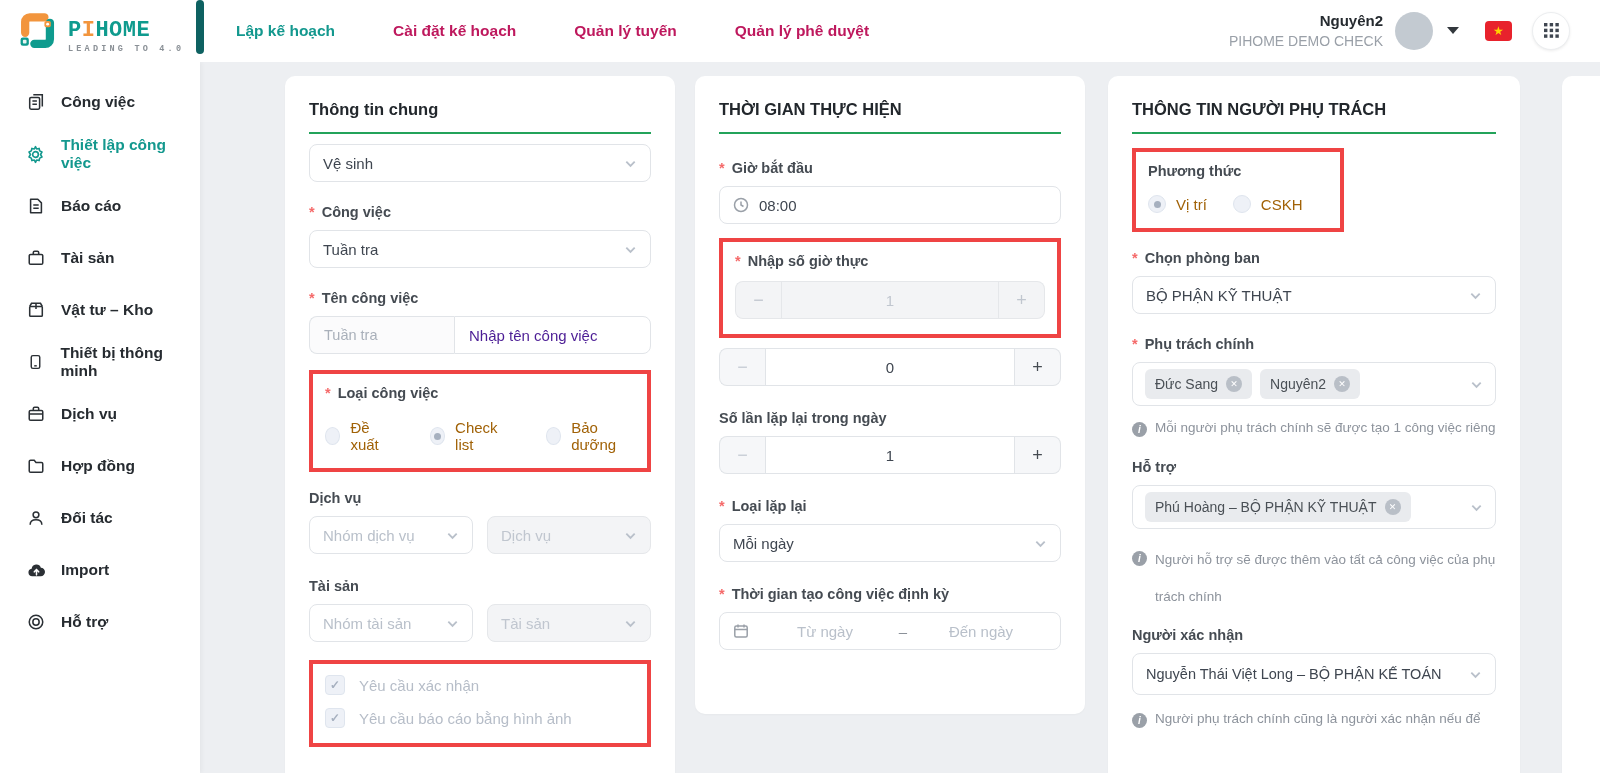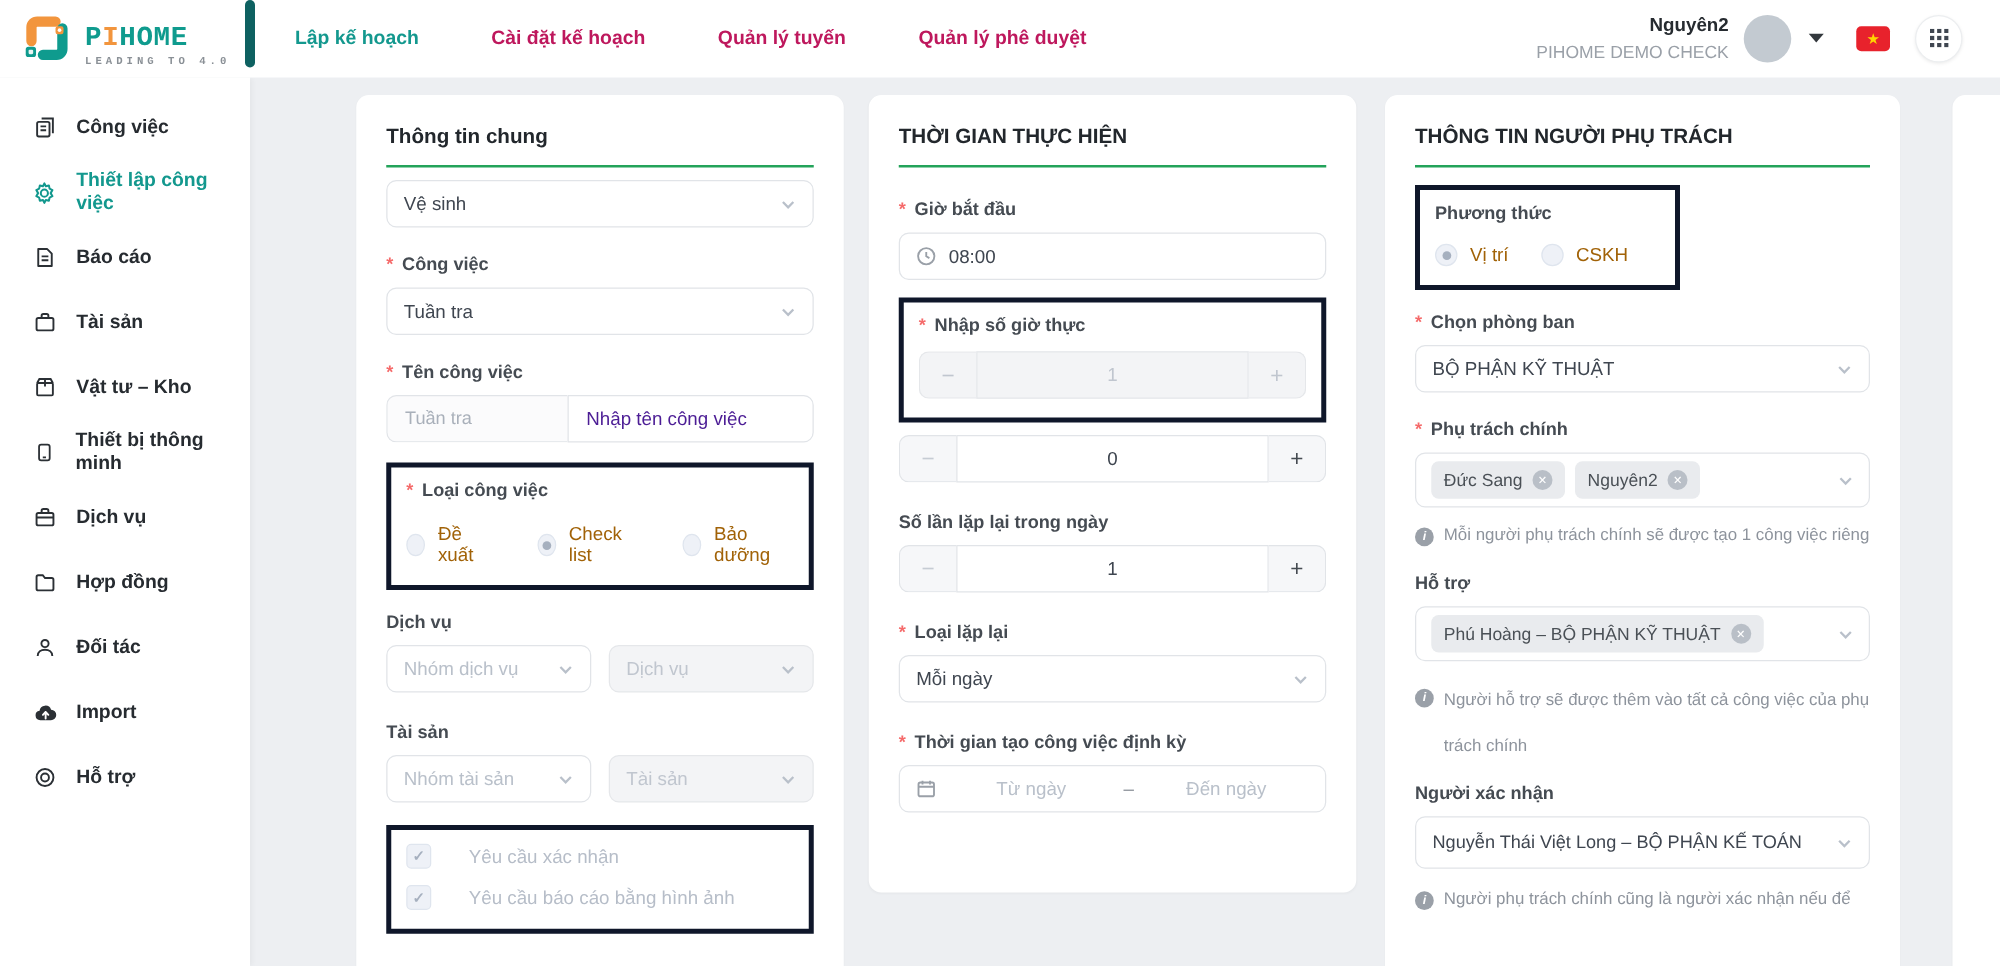--- a/index.html
+++ b/index.html
@@ -70,29 +70,29 @@
   .row2 { display:flex; gap:14px; }
   .row2 .control { width:164px; }
 
   .split-row { display:flex; }
   .split-left { width:145px; height:38px; border:1.5px solid #e1e4e8; border-right:none;
     border-radius:8px 0 0 8px; background:#fbfbfc; display:flex; align-items:center; padding:0 14px;
     font-size:14.5px; color:#a9b0ba; }
   .split-right { flex:1; height:38px; border:1.5px solid #e1e4e8; border-radius:0 8px 8px 0;
     display:flex; align-items:center; padding:0 14px; font-size:15px; color:#4c1d95; }
 
-  .ybox { border:4px solid #0f172a; padding:11px 12px 15px; }
+  .ybox { border:4px solid #ef4444; padding:11px 12px 15px; }
 
   .radio-row { display:flex; align-items:center; gap:36px; }
   .radio { display:flex; align-items:center; gap:10px; font-size:15px; color:#a16207; }
   .radio .dot { width:18px; height:18px; border-radius:50%; background:#eef1f7; border:1.5px solid #dfe5ee;
     display:flex; align-items:center; justify-content:center; }
   .radio.checked .dot::before { content:""; width:7px; height:7px; border-radius:50%; background:#a6b0bf; }
 
-  .check-row { display:flex; align-items:center; gap:30px; font-size:15px; color:#b6bdc8; }
+  .check-row { display:flex; align-items:center; gap:14px; font-size:15px; color:#b6bdc8; }
   .check-row + .check-row { margin-top:13px; }
   .cbox { width:20px; height:20px; border-radius:4px; background:#eef1f7; border:1.5px solid #dfe5ee;
     display:flex; align-items:center; justify-content:center; color:transparent; }
   .check-row.checked .cbox { color:#a6b0bf; font-size:12px; font-weight:700; }
   .check-row.checked .cbox::before { content:"✓"; }
 
   .stepper { display:flex; height:38px; }
   .stepper .btn { width:46px; border:1.5px solid #e1e4e8; background:#f6f7f9; display:flex;
     align-items:center; justify-content:center; font-size:18px; }
   .stepper .btn.dec { border-radius:8px 0 0 8px; border-right:none; color:#c6ccd4; }

